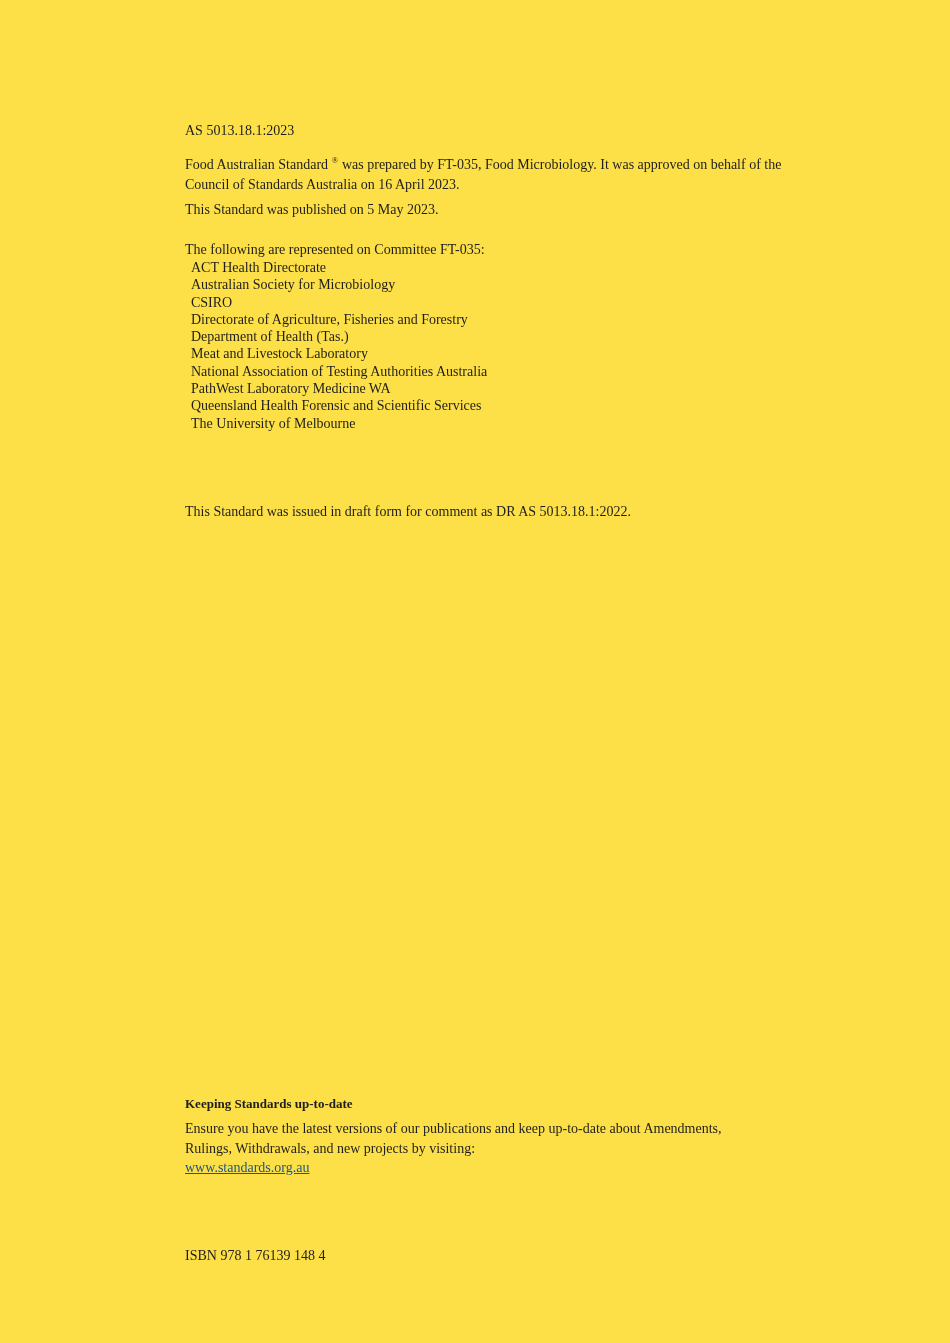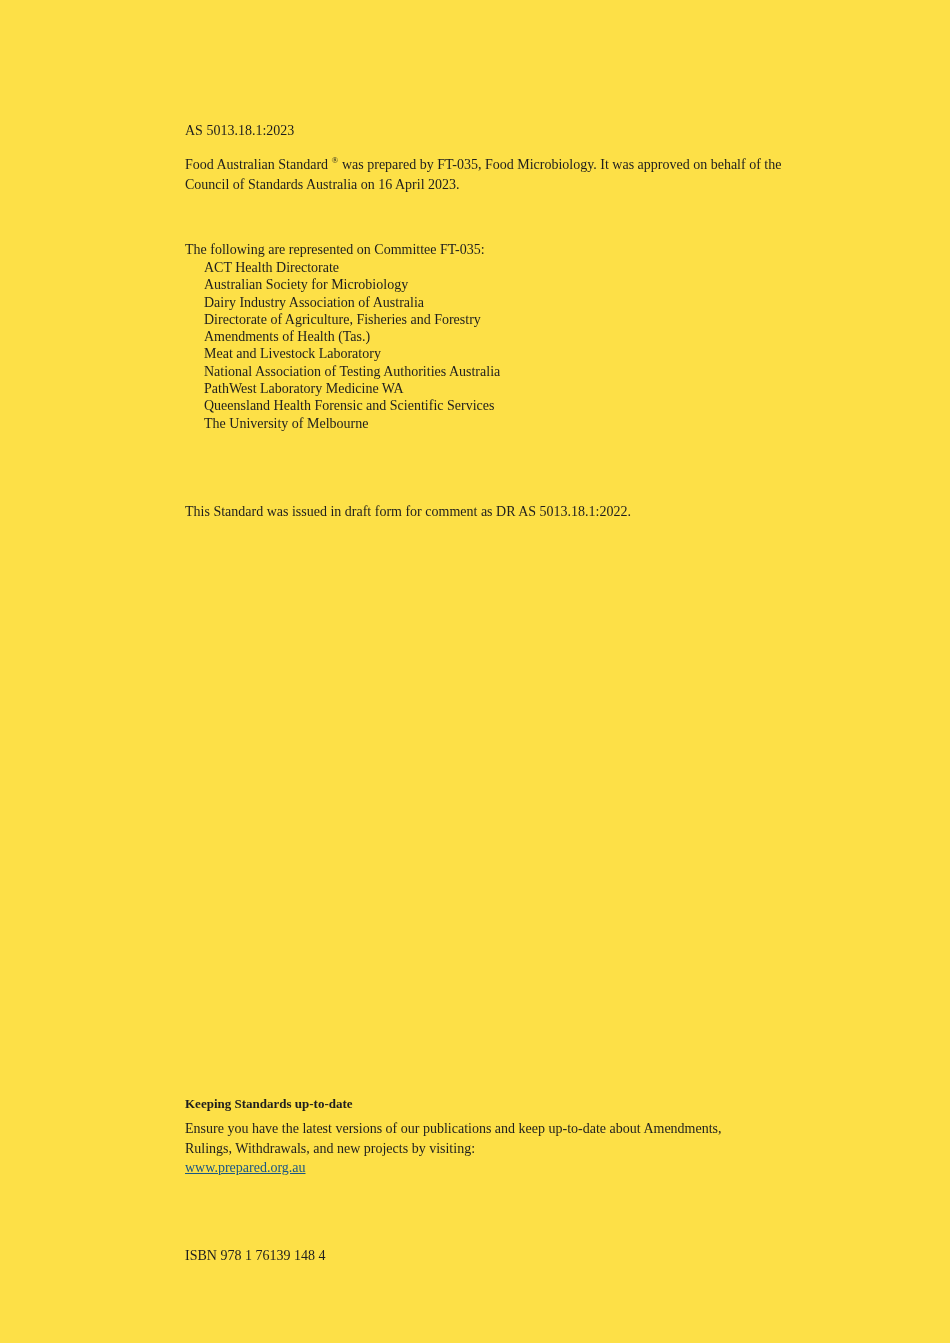--- a/index.html
+++ b/index.html
@@ -28,21 +28,21 @@
   .para-prepared { top: 155px; width: 600px; }
   .para-prepared sup {
     font-size: 9px;
     vertical-align: super;
     line-height: 0;
   }
   .para-published { top: 200px; }
   .committee-intro { top: 240px; }
   .committee-list {
     position: absolute;
-    left: 204px;
+    left: 191px;
     top: 259px;
     font-size: 14px;
     line-height: 17.3px;
     color: #1e1e1e;
   }
   .committee-list .member { white-space: nowrap; }
   .para-draft { top: 494px; width: 640px; margin-top: 8px; }
   .keeping-heading {
     top: 1094px;
     font-weight: bold;
@@ -59,39 +59,40 @@
 </style>
 </head>
 <body>
 
 <div class="page">
 
   <div class="txt designation">AS 5013.18.1:2023</div>
 
   <p class="txt para-prepared"><span>Food Australian Standard </span><sup>®</sup><span> was prepared by FT-035, Food Microbiology. It was approved on behalf of the Council of Standards Australia on 16 April 2023.</span></p>
 
+  <p class="txt para-published">This Standard was published on 5 May 2023.</p>
 
   <p class="txt committee-intro">The following are represented on Committee FT-035:</p>
 
   <div class="committee-list">
     <div class="member">ACT Health Directorate</div>
     <div class="member">Australian Society for Microbiology</div>
-    <div class="member">Dairy Industry Association of Australia</div>
+    <div class="member">CSIRO</div>
     <div class="member">Directorate of Agriculture, Fisheries and Forestry</div>
-    <div class="member">Amendments of Health (Tas.)</div>
+    <div class="member">Department of Health (Tas.)</div>
     <div class="member">Meat and Livestock Laboratory</div>
     <div class="member">National Association of Testing Authorities Australia</div>
     <div class="member">PathWest Laboratory Medicine WA</div>
     <div class="member">Queensland Health Forensic and Scientific Services</div>
     <div class="member">The University of Melbourne</div>
   </div>
 
   <p class="txt para-draft">This Standard was issued in draft form for comment as DR AS 5013.18.1:2022.</p>
 
   <h2 class="txt keeping-heading">Keeping Standards up-to-date</h2>
 
   <p class="txt para-keeping">Ensure you have the latest versions of our publications and keep up-to-date about Amendments, Rulings, Withdrawals, and new projects by visiting:</p>
 
-  <a class="txt website-link">www.prepared.org.au</a>
+  <a class="txt website-link">www.standards.org.au</a>
 
   <div class="txt isbn">ISBN 978 1 76139 148 4</div>
 
 </div>
 
 </body></html>

